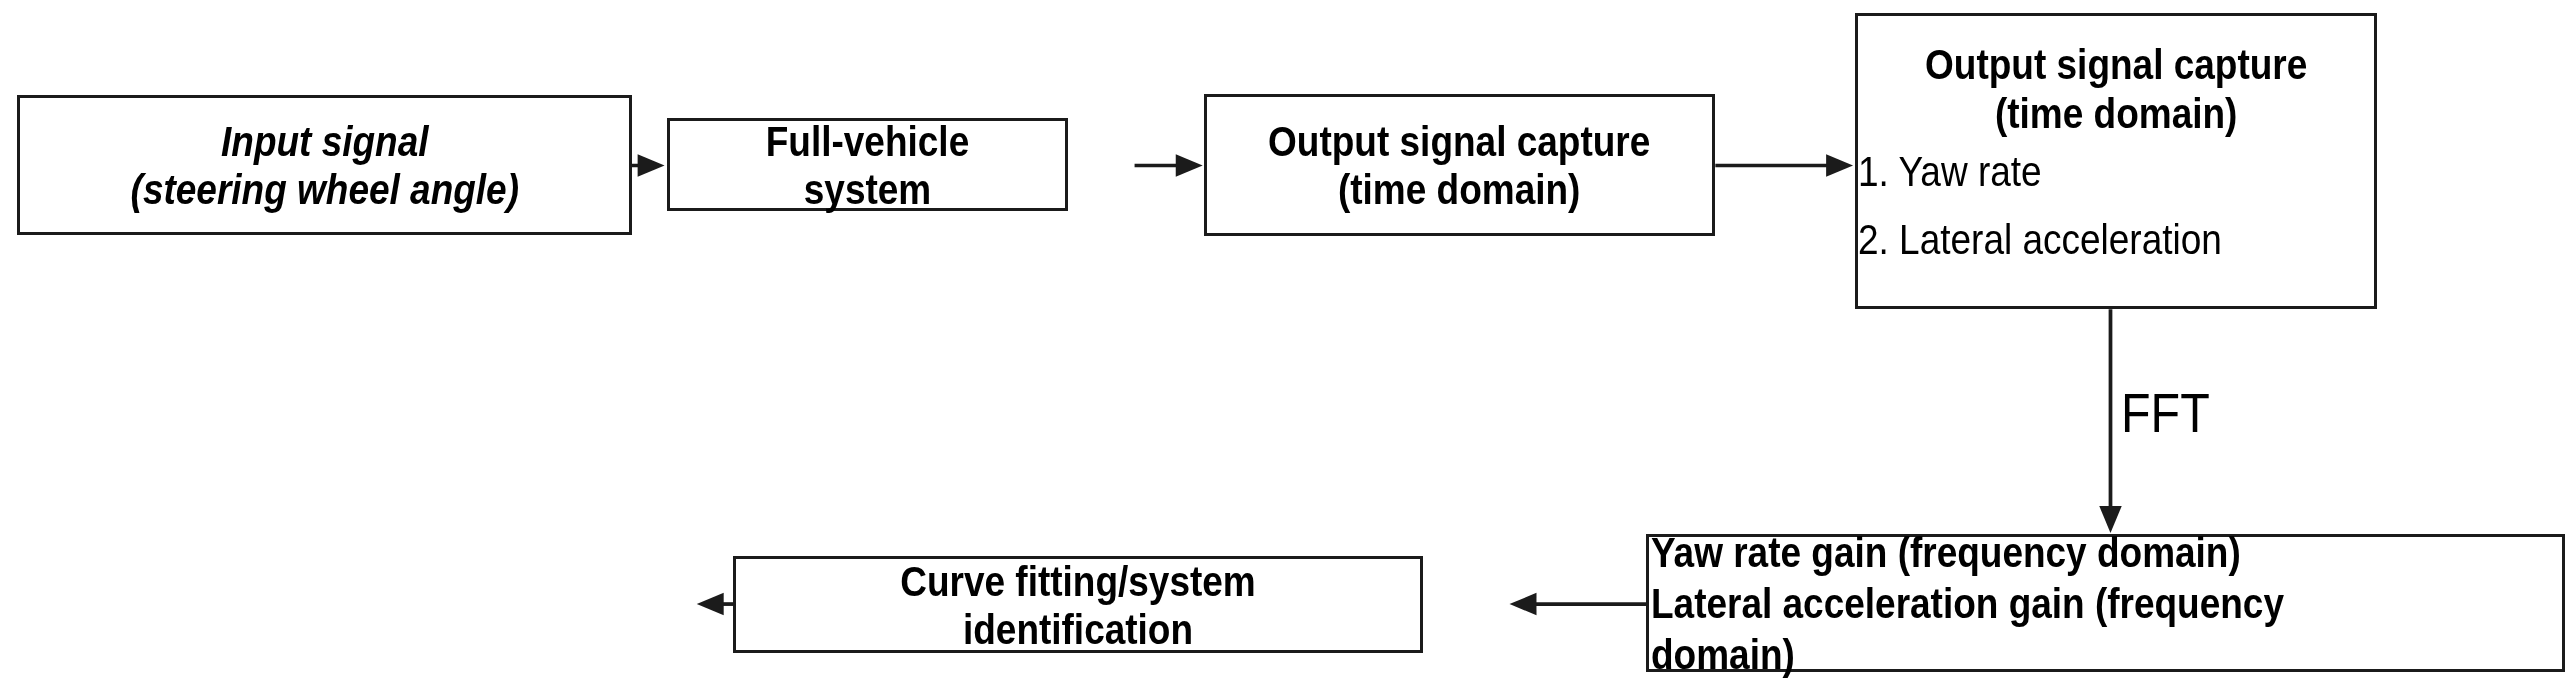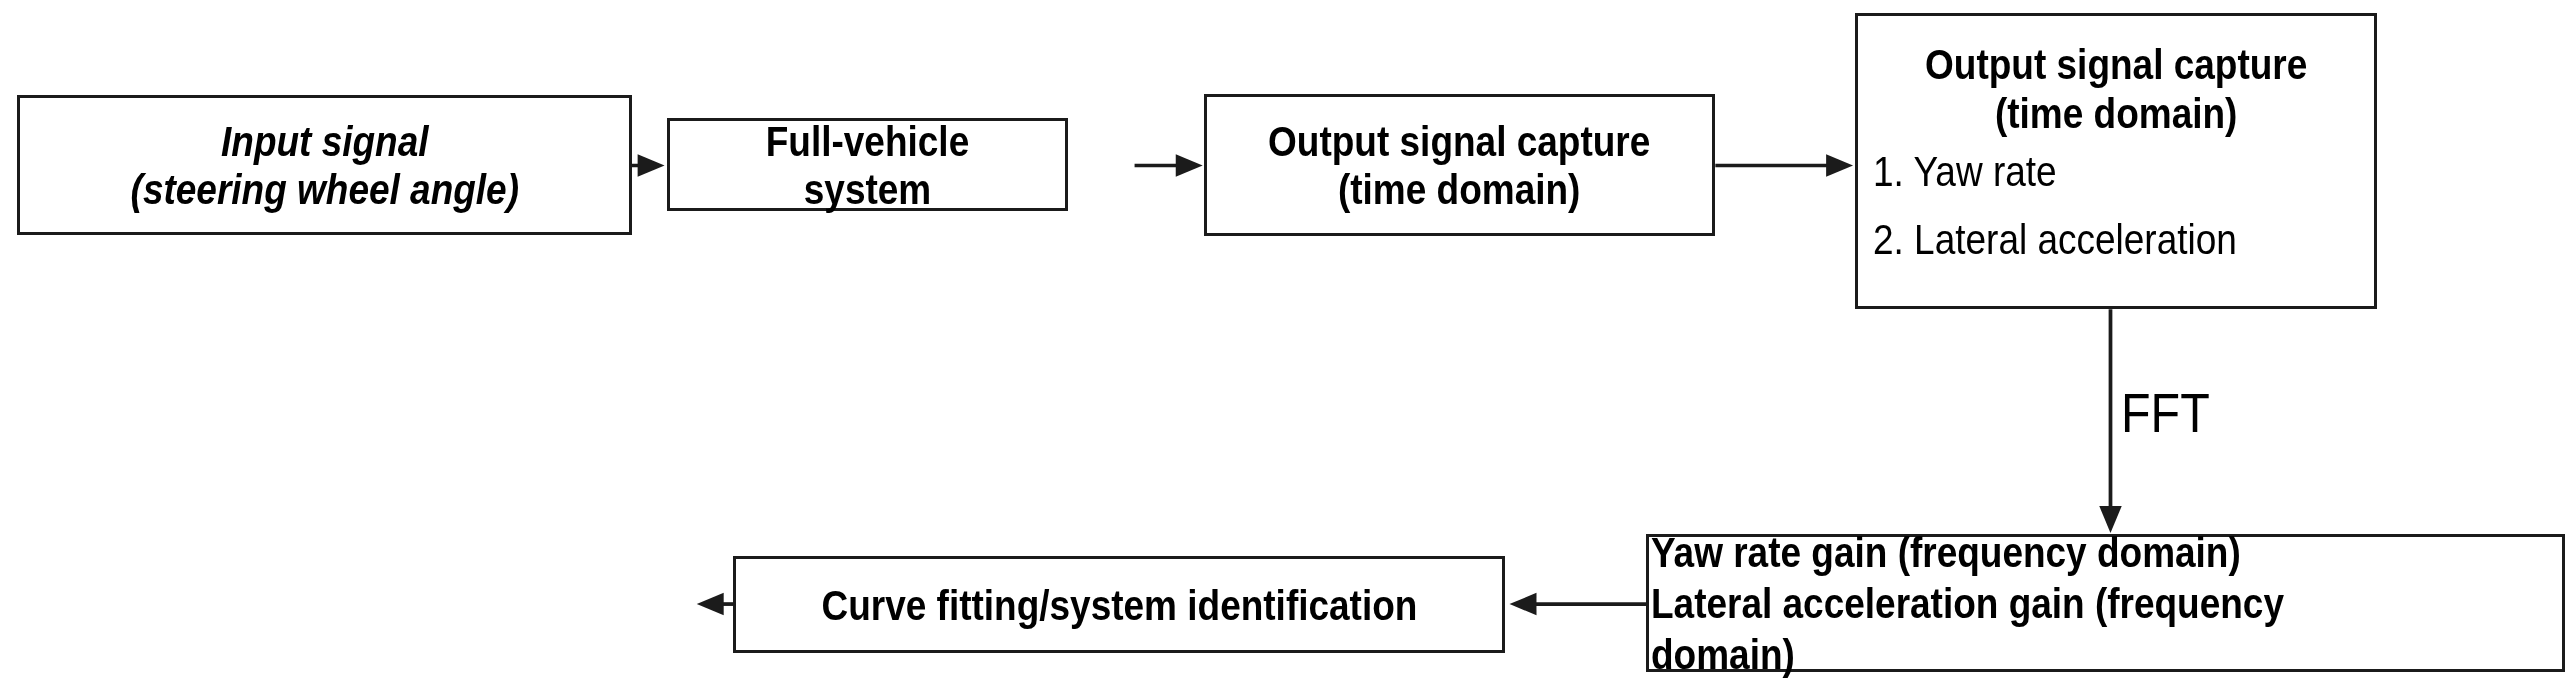--- a/index.html
+++ b/index.html
@@ -49,33 +49,32 @@
   }
 
   
   .n1 { left: 17px;   top: 95px; width: 615px;  height: 140px; font-style: italic; }
   .n2 { left: 667px;  top: 118px; width: 401px;  height: 93px; }
   .n3 { left: 1204px; top: 94px; width: 511px;  height: 142px; }
   .n4 { left: 1855px; top: 12.7px;  width: 522px;  height: 296px;
         display: block; }
   .n5 { left: 1646px; top: 534px; width: 919px; height: 138px;
         justify-content: flex-start; padding-left: 2px; }
-  .n6 { left: 733px;  top: 556px; width: 772px; height: 97px; }
+  .n6 { left: 733px;  top: 556px; width: 690px; height: 97px; }
   .n7 { left: 16.5px;   top: 556px; width: 679px;  height: 96px; }
 
   
   .detail-title {
     text-align: center;
     margin-top: 10.5px;
     white-space: pre-line;
   }
   .detail-title .txt { line-height: 49px; }
   .detail-list { margin-top: 4.5px; }
   .detail-item {
-    padding-left: 15px;
     line-height: 57px;
     text-align: left;
   }
   .detail-item .txt {
     font-weight: 400;
     line-height: 57px;
     text-align: left;
     transform-origin: 0 50%;
   }
 

